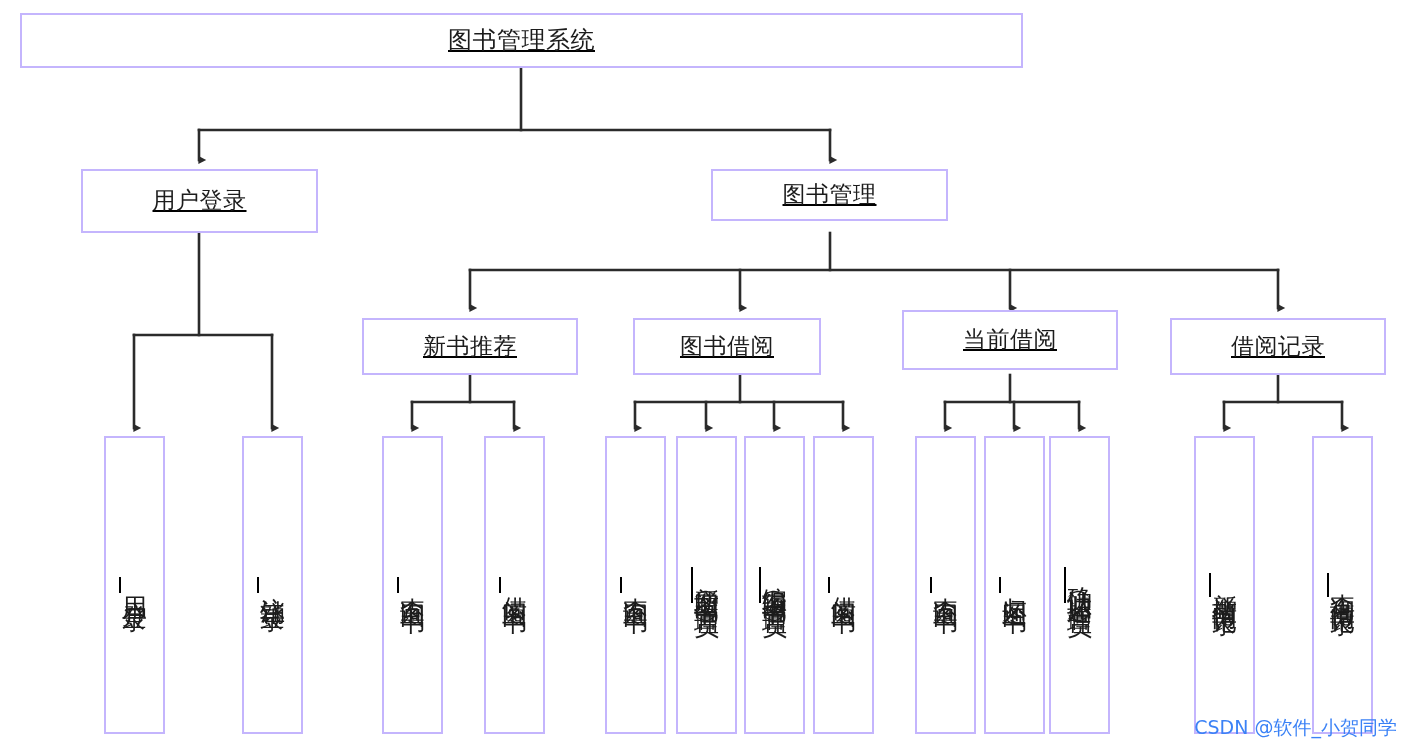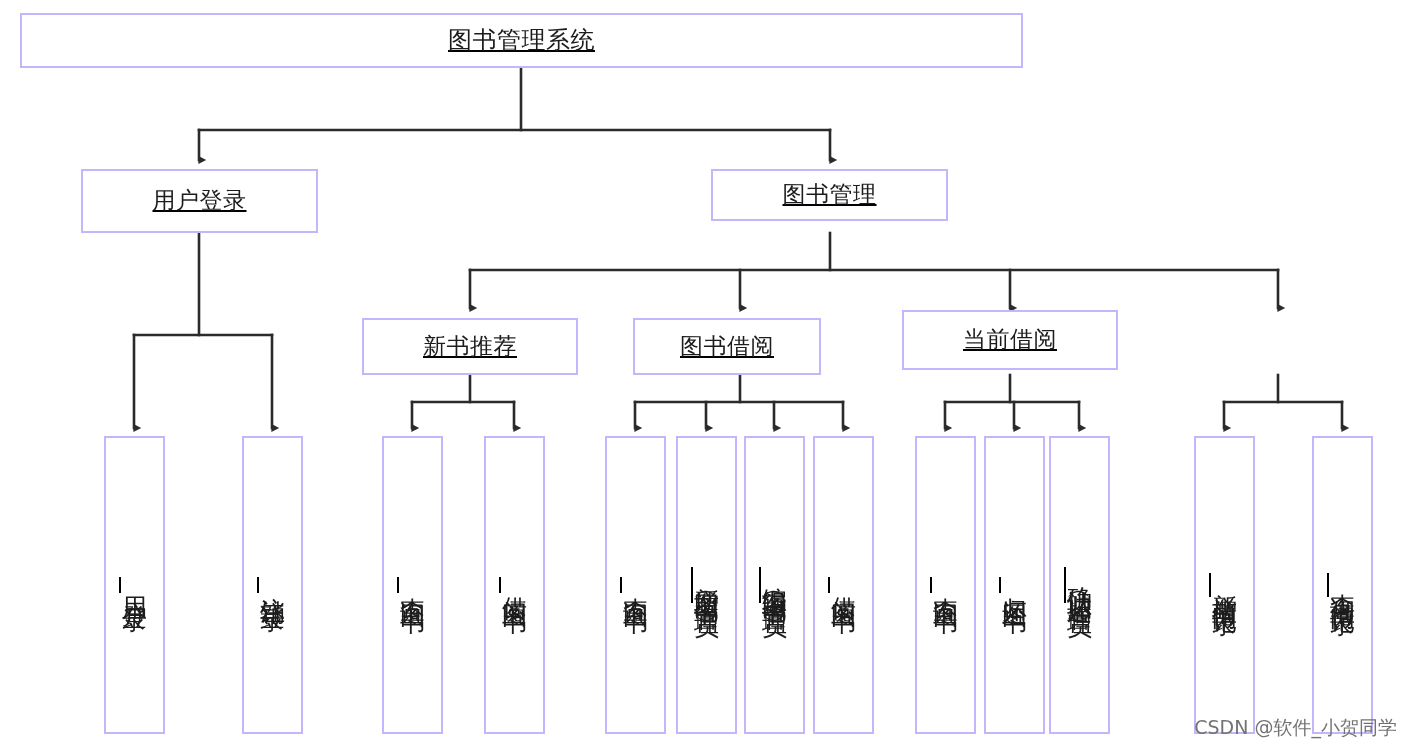--- a/index.html
+++ b/index.html
@@ -63,21 +63,21 @@
     font-size: 25px;
     line-height: 1.0;
     letter-spacing: 4px;
     white-space: nowrap;
   }
   .watermark {
     position: absolute;
     right: 8px;
     bottom: 6px;
     font-size: 19px;
-    color: #737373;
+    color: #3b82f6;
     white-space: nowrap;
     user-select: none;
   }
 </style>
 </head>
 <body>
 
 <div id="canvas">
 
   <svg class="edges" viewBox="0 0 1405 747" xmlns="http://www.w3.org/2000/svg">
@@ -143,20 +143,23 @@
 
   <div class="node horiz" style="left:362px; top:318px; width:216px; height:57px;">
     <span class="label">新书推荐</span>
   </div>
   <div class="node horiz" style="left:633px; top:318px; width:188px; height:57px;">
     <span class="label">图书借阅</span>
   </div>
   <div class="node horiz" style="left:902px; top:310px; width:216px; height:60px;">
     <span class="label">当前借阅</span>
   </div>
+  <div class="node horiz" style="left:1170px; top:318px; width:216px; height:57px;">
+    <span class="label">借阅记录</span>
+  </div>
 
   <div class="node vert" style="left:104px; top:436px; width:61px; height:298px;">
     <span class="label">用户登录</span>
   </div>
   <div class="node vert" style="left:242px; top:436px; width:61px; height:298px;">
     <span class="label">注销登录</span>
   </div>
 
   <div class="node vert" style="left:382px; top:436px; width:61px; height:298px;">
     <span class="label">查询图书</span>

